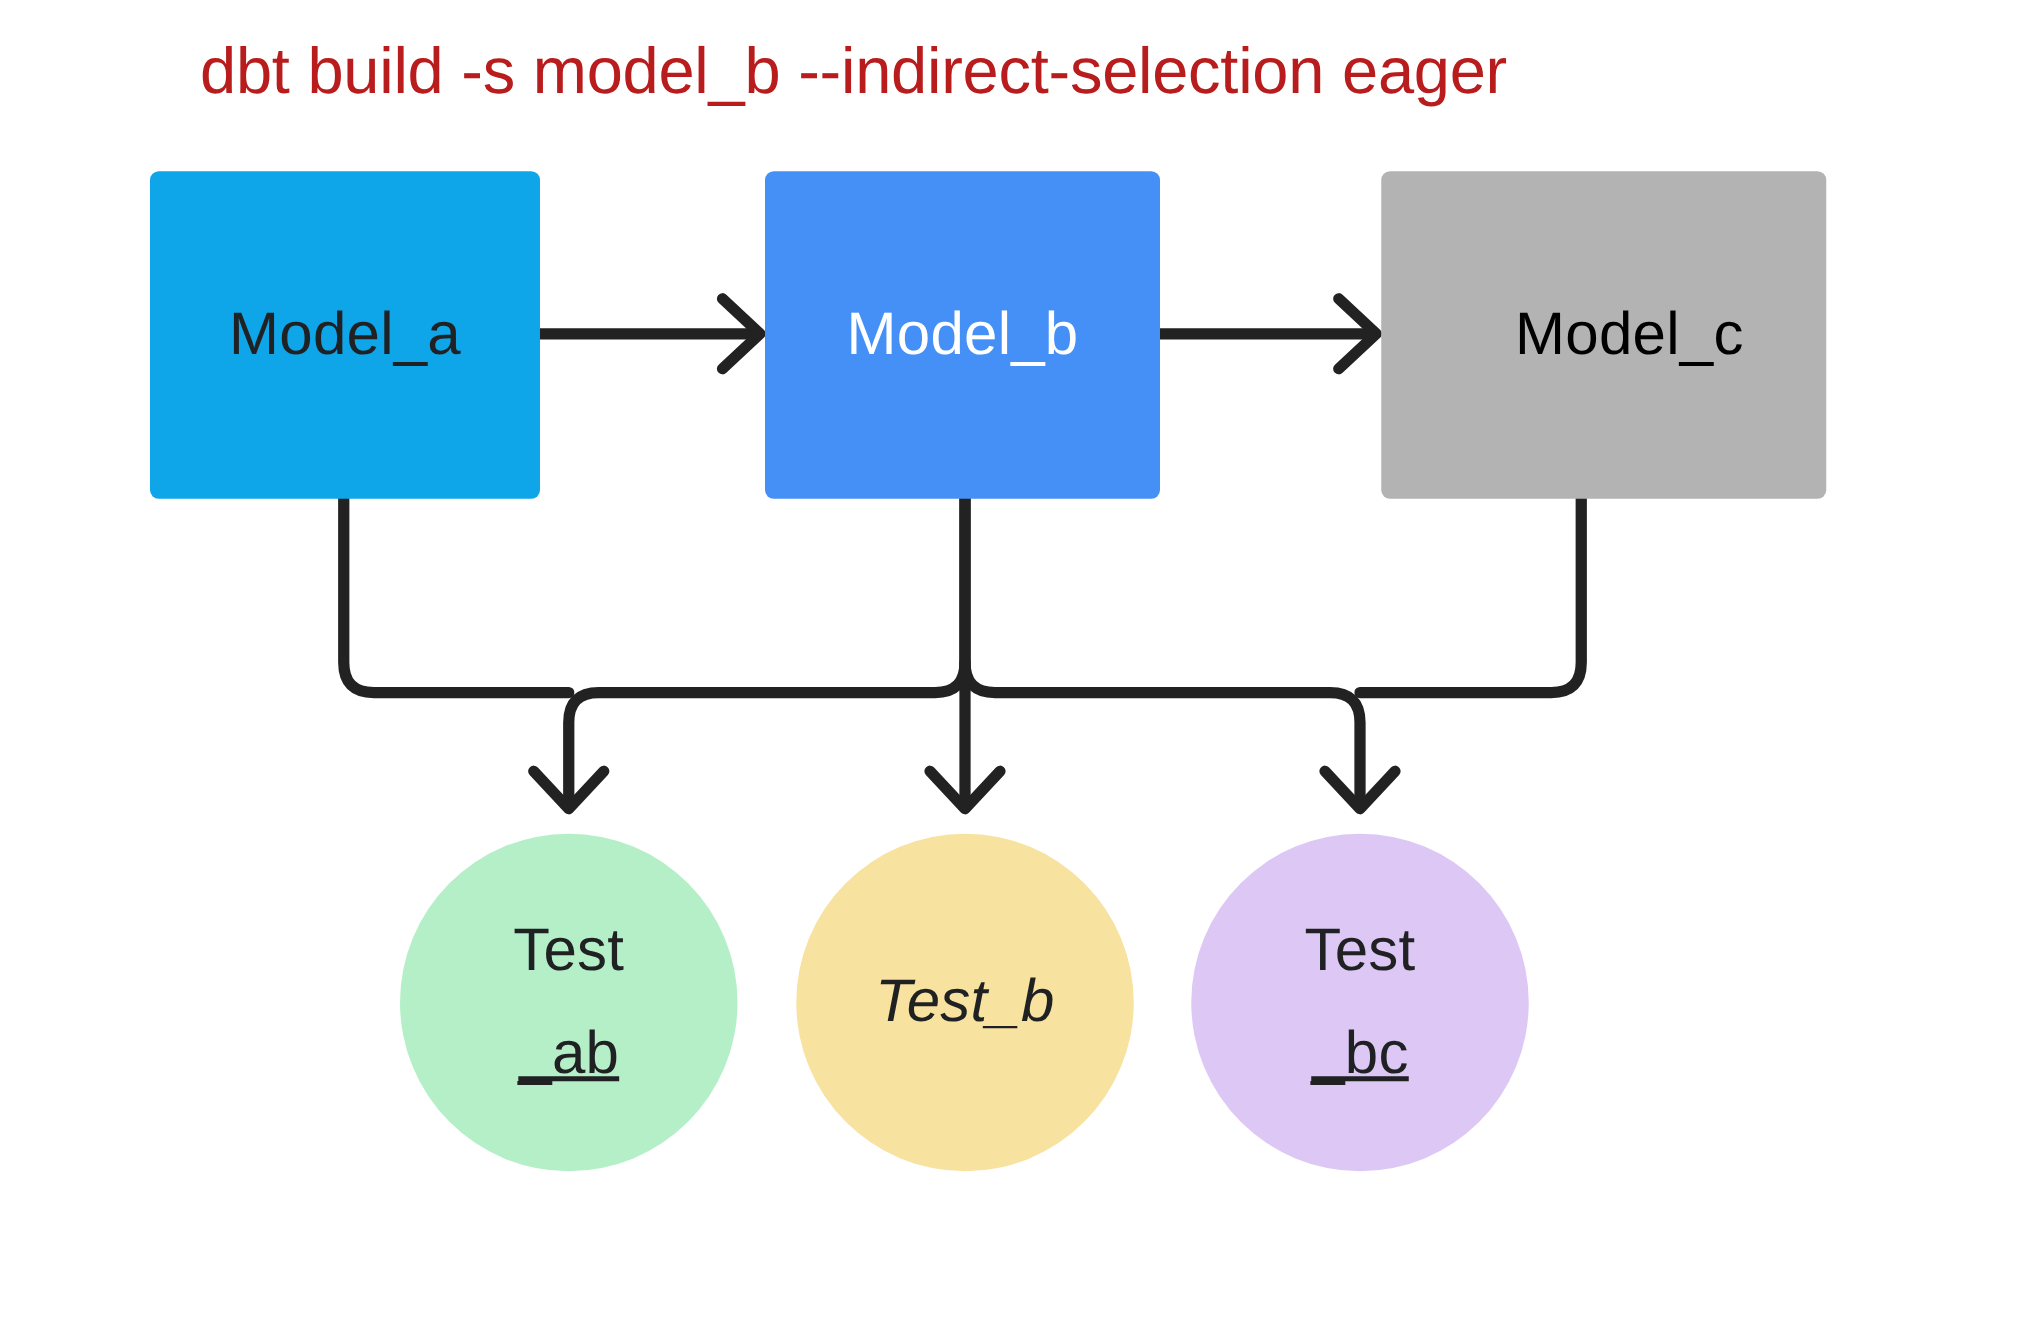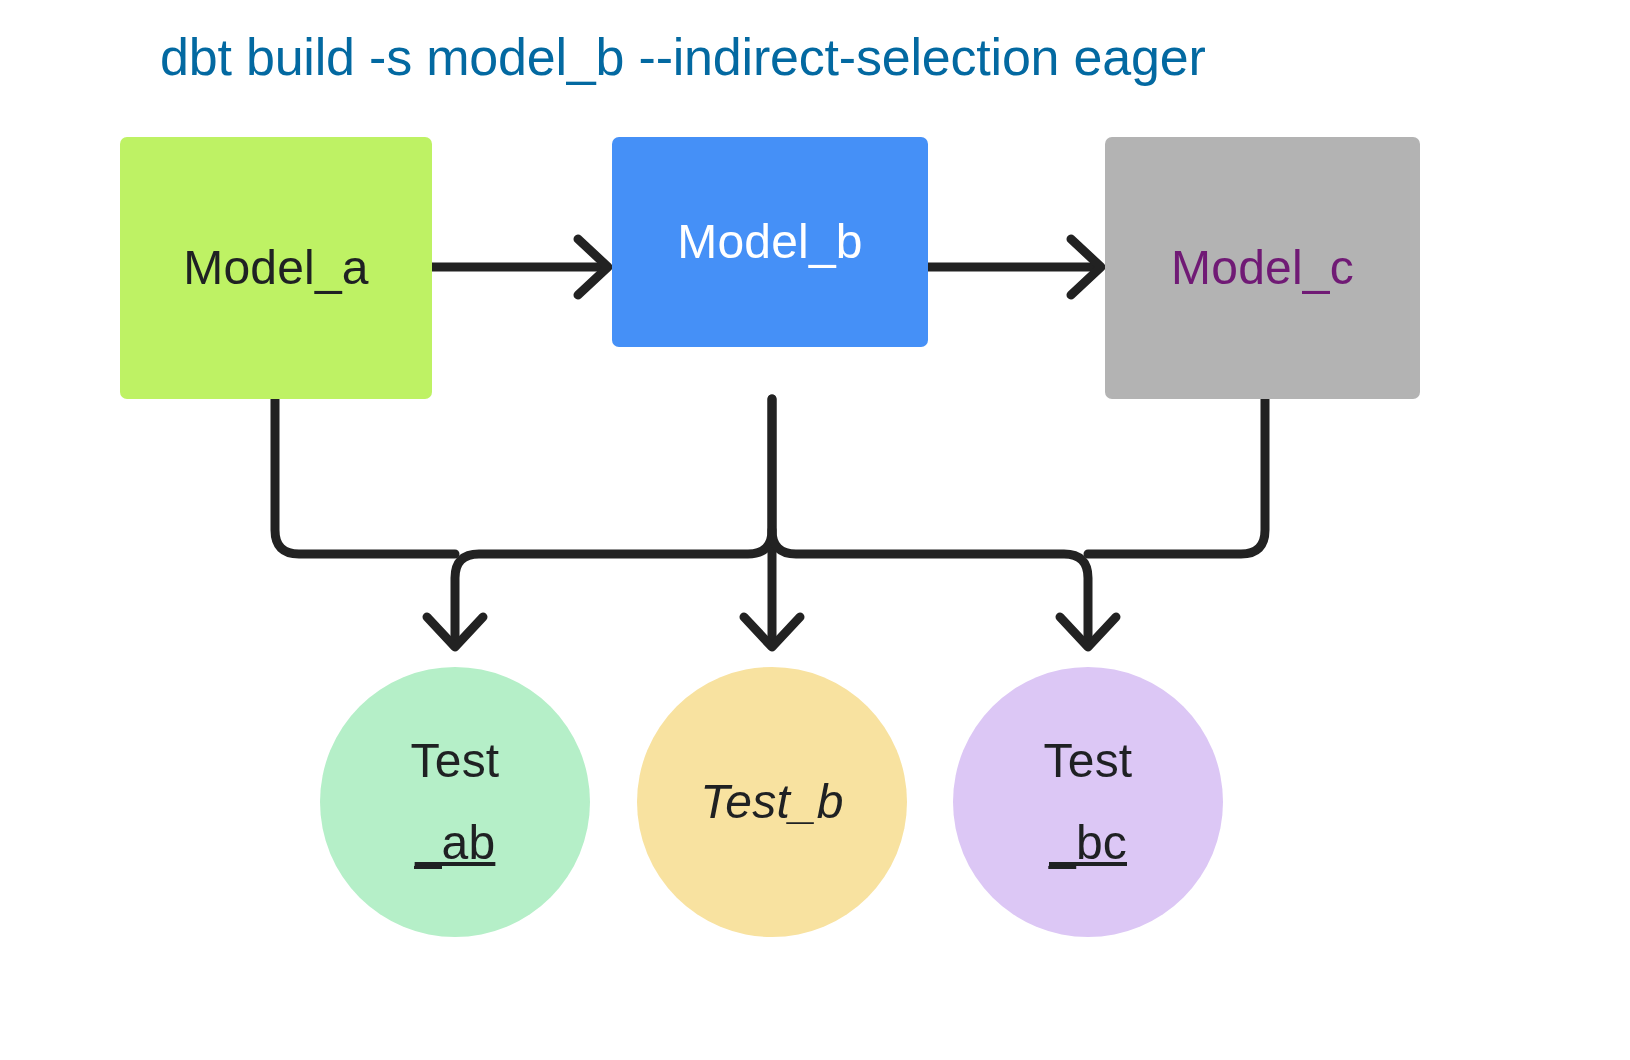--- a/index.html
+++ b/index.html
@@ -24,21 +24,21 @@
     width: 1630px;
     height: 1060px;
     pointer-events: none;
   }
   .title {
     position: absolute;
     left: 160px;
     top: 26px;
     font-size: 52px;
     line-height: 62px;
-    color: #0369a1;
+    color: #b91c1c;
     white-space: nowrap;
     letter-spacing: -0.2px;
   }
   .node-box {
     position: absolute;
     border-radius: 7px;
     display: flex;
     align-items: center;
     justify-content: center;
     font-size: 48px;
@@ -101,29 +101,29 @@
         <path d="M 1060 617 L 1088 647 L 1116 617"></path>
       </g>
 
       <g>
         <path d="M 1265 399 L 1265 530 Q 1265 554 1241 554 L 1088 554"></path>
       </g>
 
     </g>
   </svg>
 
-  <div class="node-box" id="n-model-a" style="left: 120px; top: 137px; width: 312px; height: 262px; background: #bef264; color: rgb(31, 33, 35);">
+  <div class="node-box" id="n-model-a" style="left: 120px; top: 137px; width: 312px; height: 262px; background: #0ea5e9; color: rgb(31, 33, 35);">
     <span>Model_a</span>
   </div>
 
-  <div class="node-box" id="n-model-b" style="left: 612px; top: 137px; width: 316px; height: 210px; background: rgb(69, 144, 247); color: rgb(255, 255, 255);">
+  <div class="node-box" id="n-model-b" style="left: 612px; top: 137px; width: 316px; height: 262px; background: rgb(69, 144, 247); color: rgb(255, 255, 255);">
     <span>Model_b</span>
   </div>
 
-  <div class="node-box" id="n-model-c" style="left: 1105px; top: 137px; width: 315px; height: 262px; background: rgb(179, 179, 179); color: #701a75;">
+  <div class="node-box" id="n-model-c" style="left: 1105px; top: 137px; width: 315px; height: 262px; background: rgb(179, 179, 179); color: #000000; padding-left: 41px;">
     <span>Model_c</span>
   </div>
 
   <div class="node-circle" id="n-test-ab" style="left: 320px; top: 667px; width: 270px; height: 270px; background: rgb(181, 239, 200); color: rgb(31, 33, 35);">
     <span class="l1">Test</span>
     <span class="l2">_ab</span>
   </div>
 
   <div class="node-circle" id="n-test-b" style="left: 637px; top: 667px; width: 270px; height: 270px; background: rgb(248, 226, 160); color: rgb(31, 33, 35); font-style: italic;">
     <span class="l1">Test_b</span>

